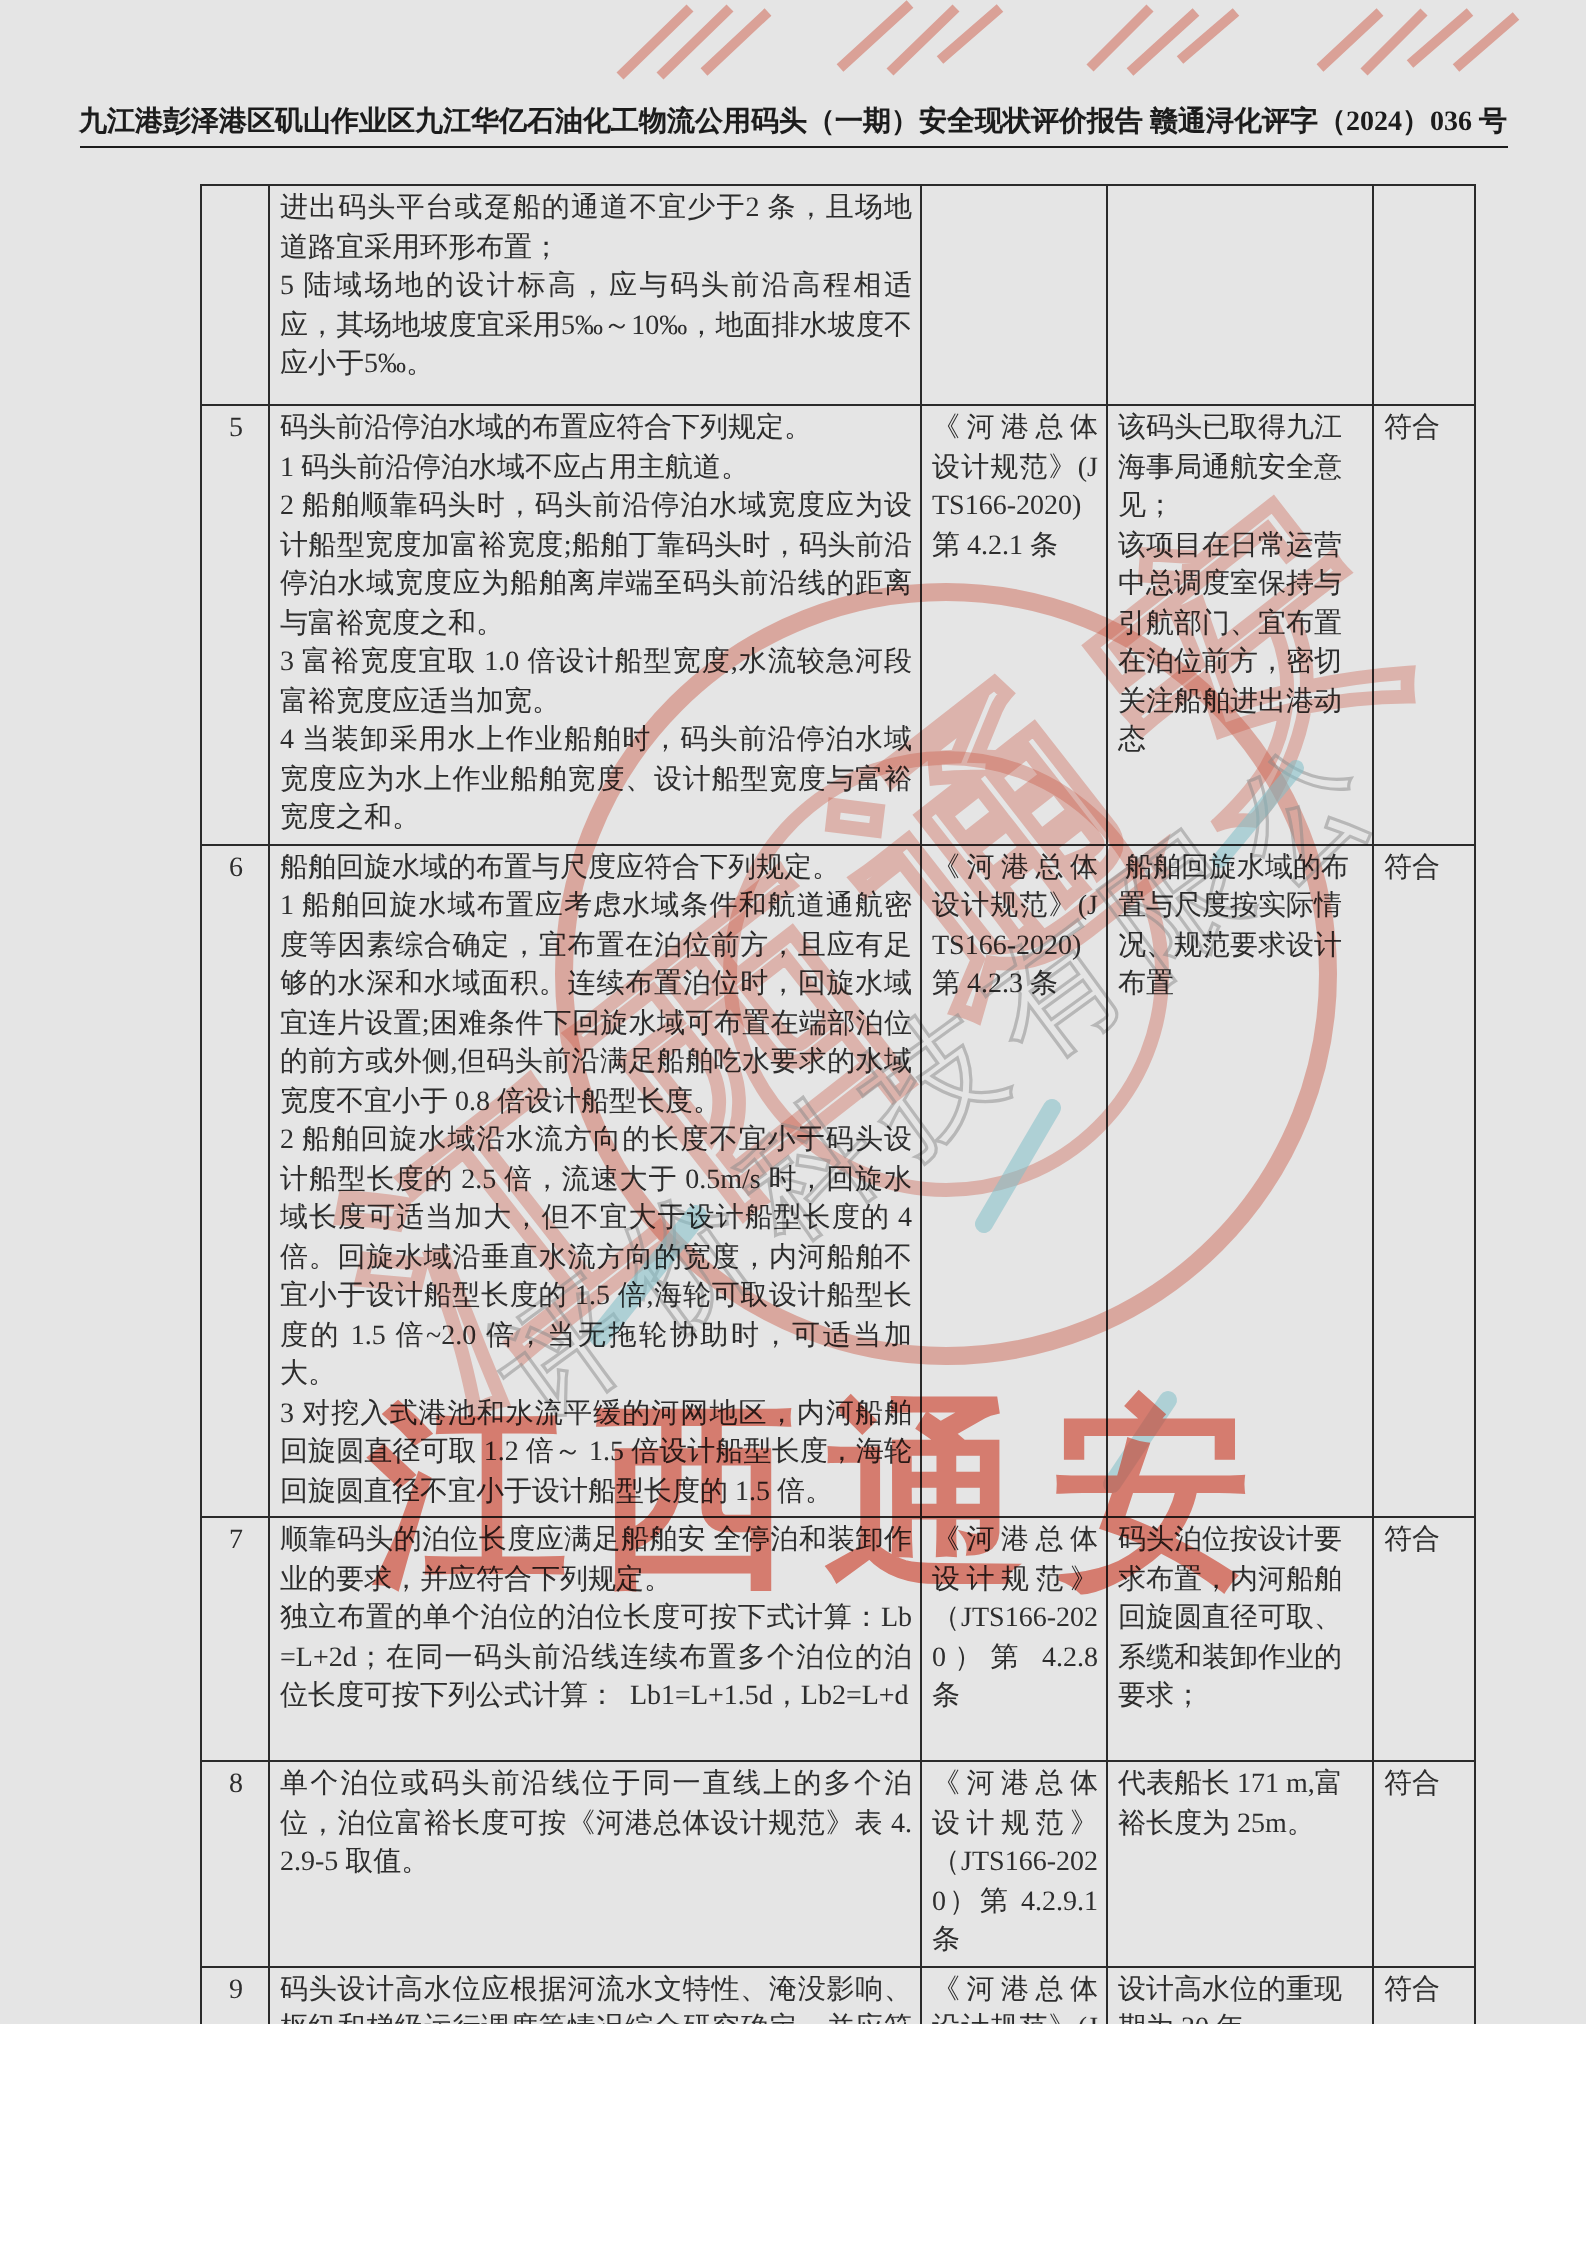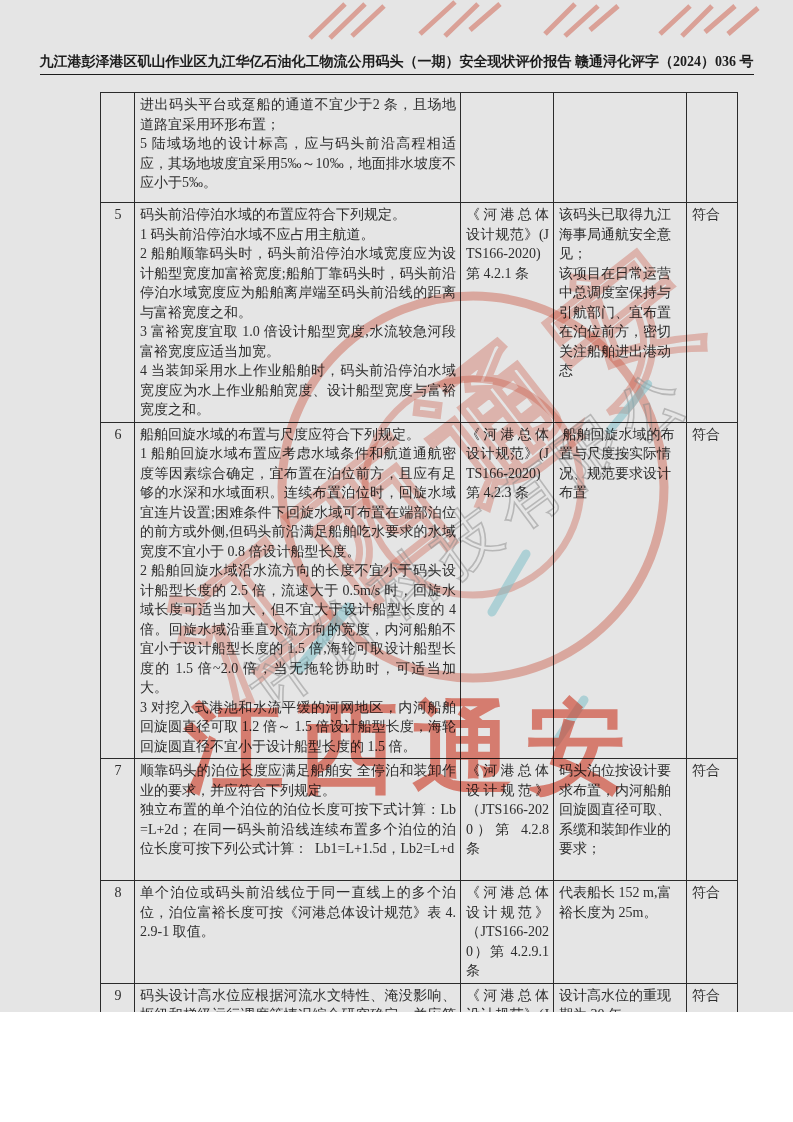--- a/index.html
+++ b/index.html
@@ -107,23 +107,23 @@
     <tr style="height:122px">
       <td class="c-no">7</td>
       <td class="c-content">顺靠码头的泊位长度应满足船舶安 全停泊和装卸作业的要求，并应符合下列规定。
 独立布置的单个泊位的泊位长度可按下式计算：Lb=L+2d；在同一码头前沿线连续布置多个泊位的泊位长度可按下列公式计算：  Lb1=L+1.5d，Lb2=L+d</td>
       <td class="c-std">《河港总体设计规范》（JTS166-2020）第 4.2.8 条</td>
       <td class="c-remark">码头泊位按设计要求布置，内河船舶回旋圆直径可取、系缆和装卸作业的要求；</td>
       <td class="c-concl">符合</td>
     </tr>
     <tr style="height:97px">
       <td class="c-no">8</td>
-      <td class="c-content">单个泊位或码头前沿线位于同一直线上的多个泊位，泊位富裕长度可按《河港总体设计规范》表 4.2.9-1 取值。</td>
+      <td class="c-content">单个泊位或码头前沿线位于同一直线上的多个泊位，泊位富裕长度可按《河港总体设计规范》表 4.2.9-5 取值。</td>
       <td class="c-std">《河港总体设计规范》（JTS166-2020）第 4.2.9.1 条</td>
-      <td class="c-remark">代表船长 152 m,富裕长度为 25m。</td>
+      <td class="c-remark">代表船长 171 m,富裕长度为 25m。</td>
       <td class="c-concl">符合</td>
     </tr>
     <tr style="height:63px">
       <td class="c-no">9</td>
       <td class="c-content">码头设计高水位应根据河流水文特性、淹没影响、枢纽和梯级运行调度等情况综合研究确定，并应符合下列规定。</td>
       <td class="c-std">《河港总体设计规范》(JTS166-2020</td>
       <td class="c-remark">设计高水位的重现期为 30 年</td>
       <td class="c-concl">符合</td>
     </tr>
   </tbody>

